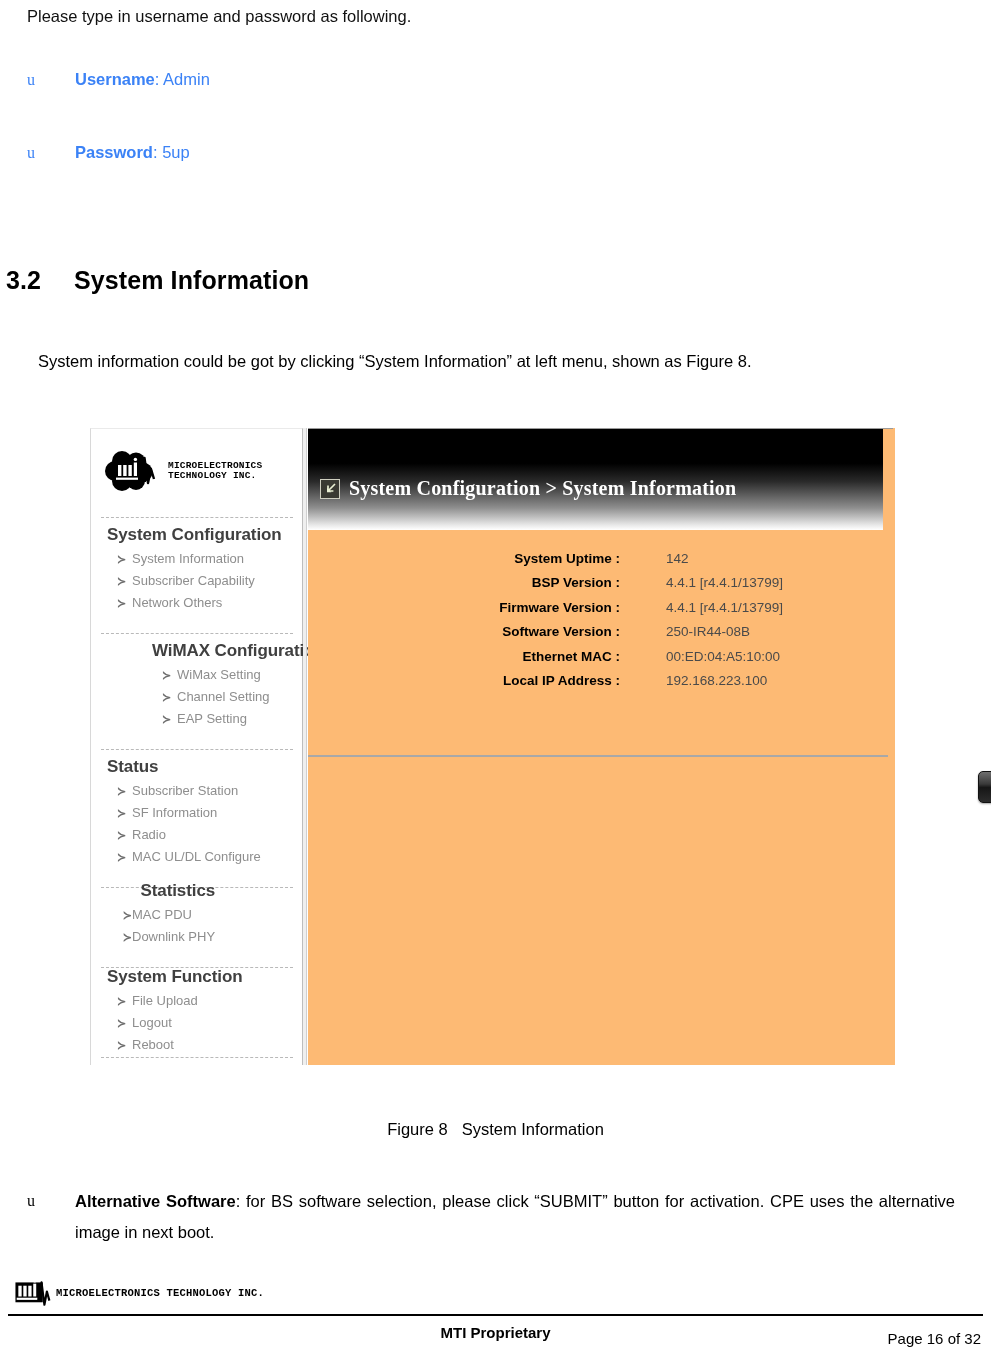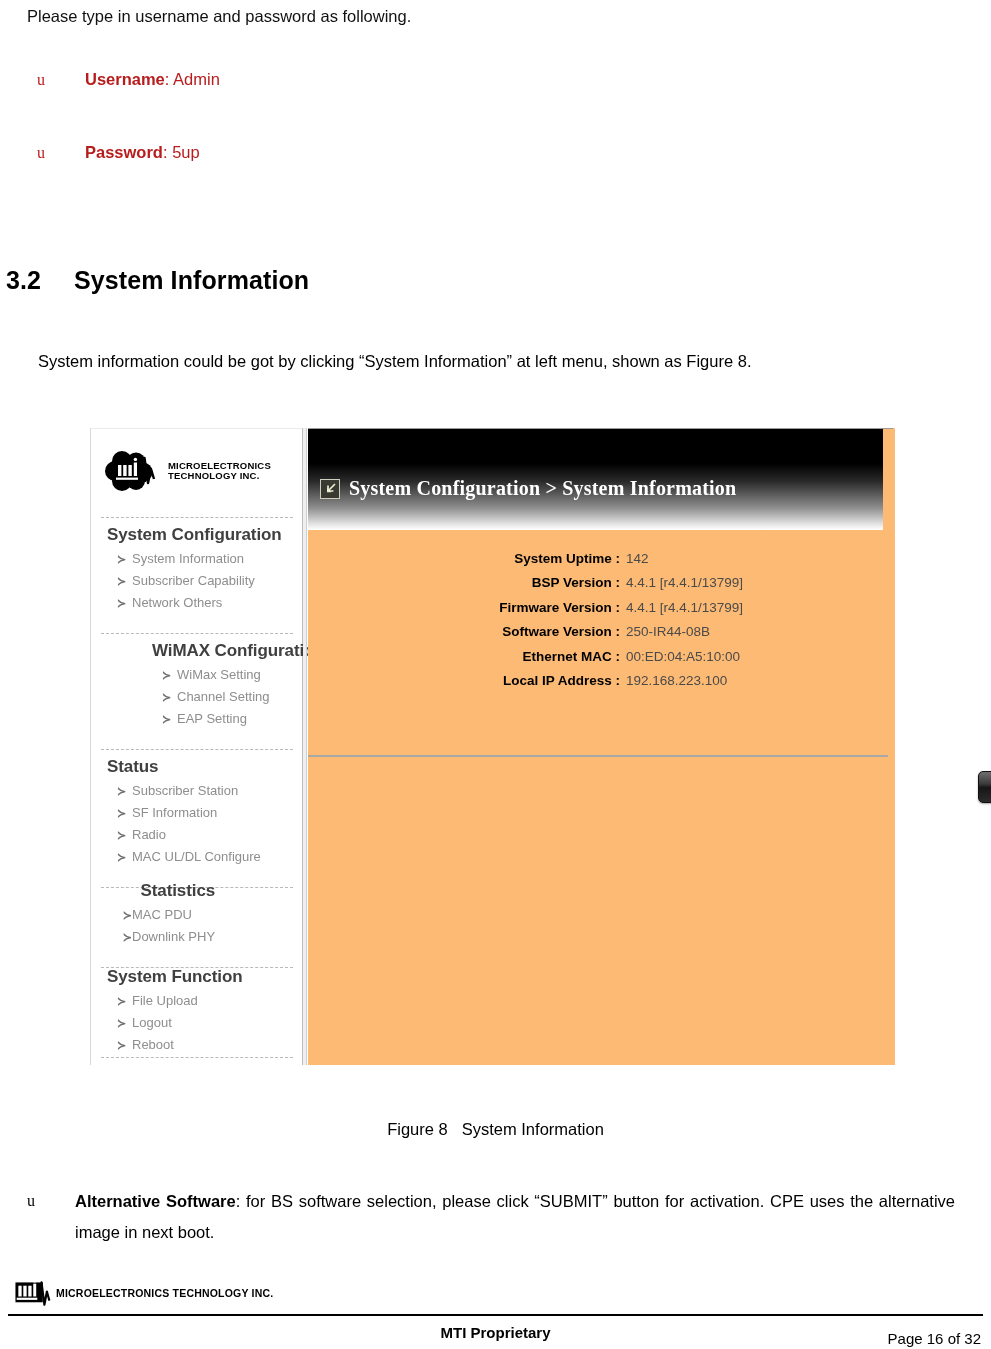--- a/index.html
+++ b/index.html
@@ -25,23 +25,23 @@
     white-space: nowrap;
   }
 
   .intro {
     left: 27px;
     top: 6px;
   }
 
   .bullet-row {
     position: absolute;
-    left: 37px;
+    left: 27px;
     font-size: 16.5px;
-    color: #b91c1c;
+    color: #3b82f6;
     white-space: nowrap;
   }
   .bullet-mark {
     display: inline-block;
     width: 48px;
     font-family: "Liberation Serif", serif;
     font-size: 16px;
   }
   .bullet-row b { font-weight: bold; }
 
@@ -121,21 +121,21 @@
     position: absolute;
     right: 10px;
     top: 58px;
     font-size: 15px;
   }
 
   
   .mti-mark { position: relative; display: inline-block; }
   .mti-mark svg { display: block; }
   .mti-words {
-    font-family: Liberation Sans, sans-serif;
+    font-family: Liberation Mono, monospace;
     font-weight: bold;
     letter-spacing: 0.2px;
     color: #000;
     line-height: 1.05;
   }
 
   
   .figure {
     position: absolute;
     left: 90px;
@@ -265,20 +265,21 @@
   .info-table {
     position: absolute;
     left: 0;
     top: 118px;
     width: 575px;
   }
   .info-row {
     display: flex;
     align-items: center;
     height: 24.5px;
+    gap: 40px;
   }
   .info-label {
     width: 312px;
     text-align: right;
     font-size: 13.5px;
     font-weight: bold;
     color: #000;
     white-space: nowrap;
   }
   .info-value {

